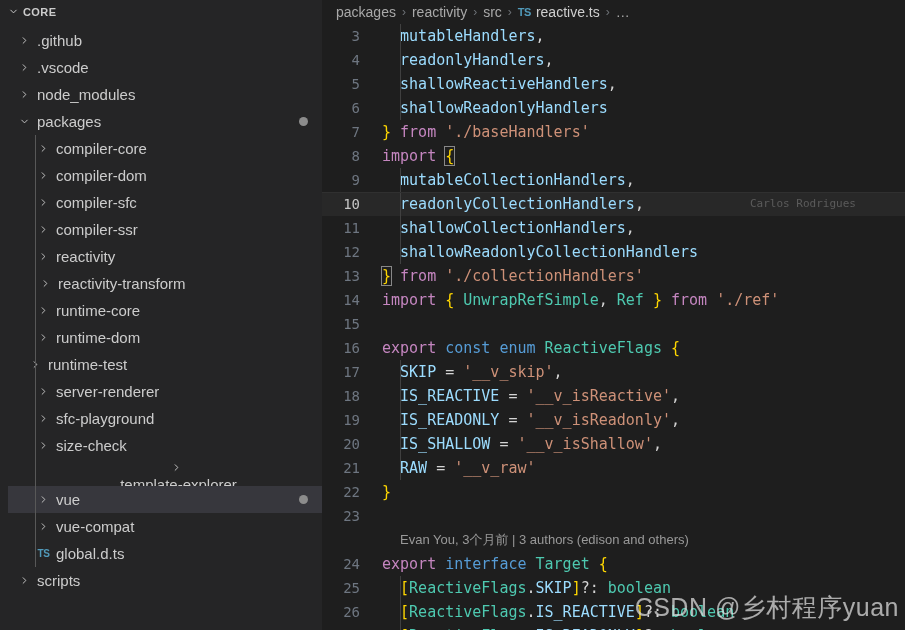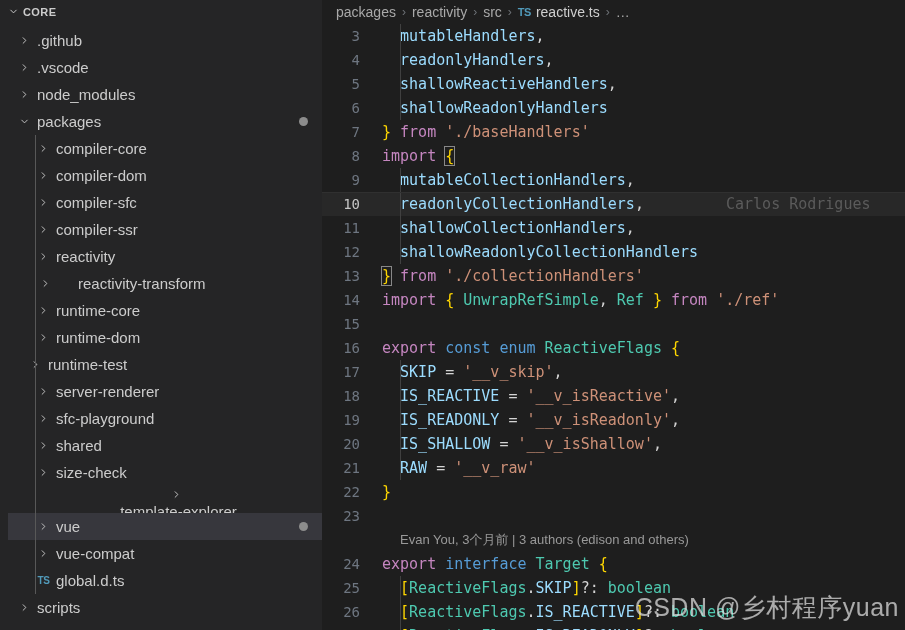--- a/index.html
+++ b/index.html
@@ -149,27 +149,27 @@
     font-size: 13px;
     color: #999999;
     display: flex; align-items: center;
     white-space: pre;
     cursor: pointer;
   }
 
   
   .blame {
     position: absolute;
-    left: 404px;
+    left: 428px;
     top: 0;
     height: 24px;
     line-height: 24px;
     color: #5b5b5b;
     font-family: "DejaVu Sans Mono", "Liberation Mono", monospace;
-    font-size: 15px;
+    font-size: 11px;
     white-space: pre;
   }
 
   
   .bmatch {
     outline: 1px solid #888888;
     outline-offset: 0px;
   }
 
   
@@ -279,21 +279,21 @@
         </div>
         <div class="row" style="padding-left: 27px;">
           <div class="indent-guide"></div>
           <span class="chev">
             <svg width="11" height="11" viewBox="0 0 16 16">
               <path d="M6 4 L10 8 L6 12" stroke="#c5c5c5" stroke-width="1.4" fill="none" stroke-linecap="round" stroke-linejoin="round"></path>
             </svg>
           </span>
           <span class="label">reactivity</span>
         </div>
-        <div class="row" style="padding-left: 29px; gap: 20px;">
+        <div class="row" style="padding-left: 29px;">
           <div class="indent-guide"></div>
           <span class="chev">
             <svg width="11" height="11" viewBox="0 0 16 16">
               <path d="M6 4 L10 8 L6 12" stroke="#c5c5c5" stroke-width="1.4" fill="none" stroke-linecap="round" stroke-linejoin="round"></path>
             </svg>
           </span>
           <span class="label">reactivity-transform</span>
         </div>
         <div class="row" style="padding-left: 27px;">
           <div class="indent-guide"></div>
@@ -332,29 +332,20 @@
           <span class="label">server-renderer</span>
         </div>
         <div class="row" style="padding-left: 27px;">
           <div class="indent-guide"></div>
           <span class="chev">
             <svg width="11" height="11" viewBox="0 0 16 16">
               <path d="M6 4 L10 8 L6 12" stroke="#c5c5c5" stroke-width="1.4" fill="none" stroke-linecap="round" stroke-linejoin="round"></path>
             </svg>
           </span>
           <span class="label">sfc-playground</span>
-        </div>
-        <div class="row" style="padding-left: 27px;">
-          <div class="indent-guide"></div>
-          <span class="chev">
-            <svg width="11" height="11" viewBox="0 0 16 16">
-              <path d="M6 4 L10 8 L6 12" stroke="#c5c5c5" stroke-width="1.4" fill="none" stroke-linecap="round" stroke-linejoin="round"></path>
-            </svg>
-          </span>
-          <span class="label">shared</span>
         </div>
         <div class="row" style="padding-left: 27px;">
           <div class="indent-guide"></div>
           <span class="chev">
             <svg width="11" height="11" viewBox="0 0 16 16">
               <path d="M6 4 L10 8 L6 12" stroke="#c5c5c5" stroke-width="1.4" fill="none" stroke-linecap="round" stroke-linejoin="round"></path>
             </svg>
           </span>
           <span class="label">size-check</span>
         </div>

